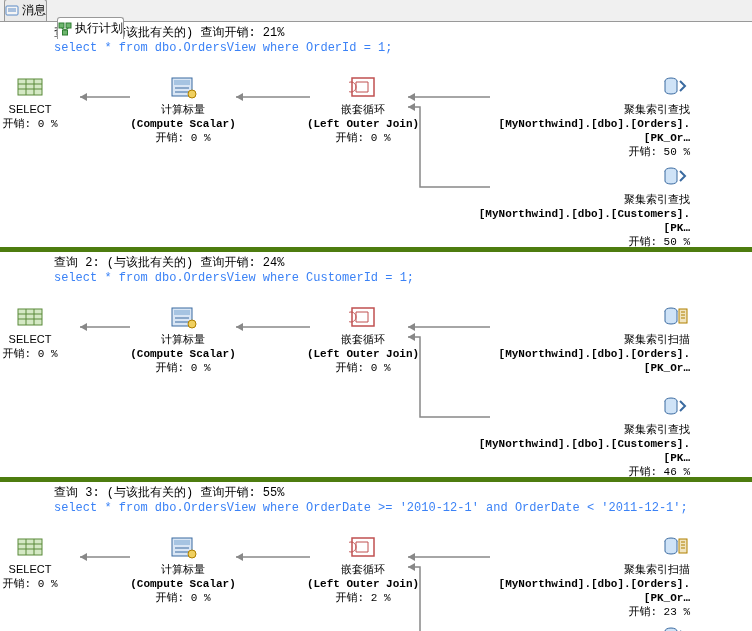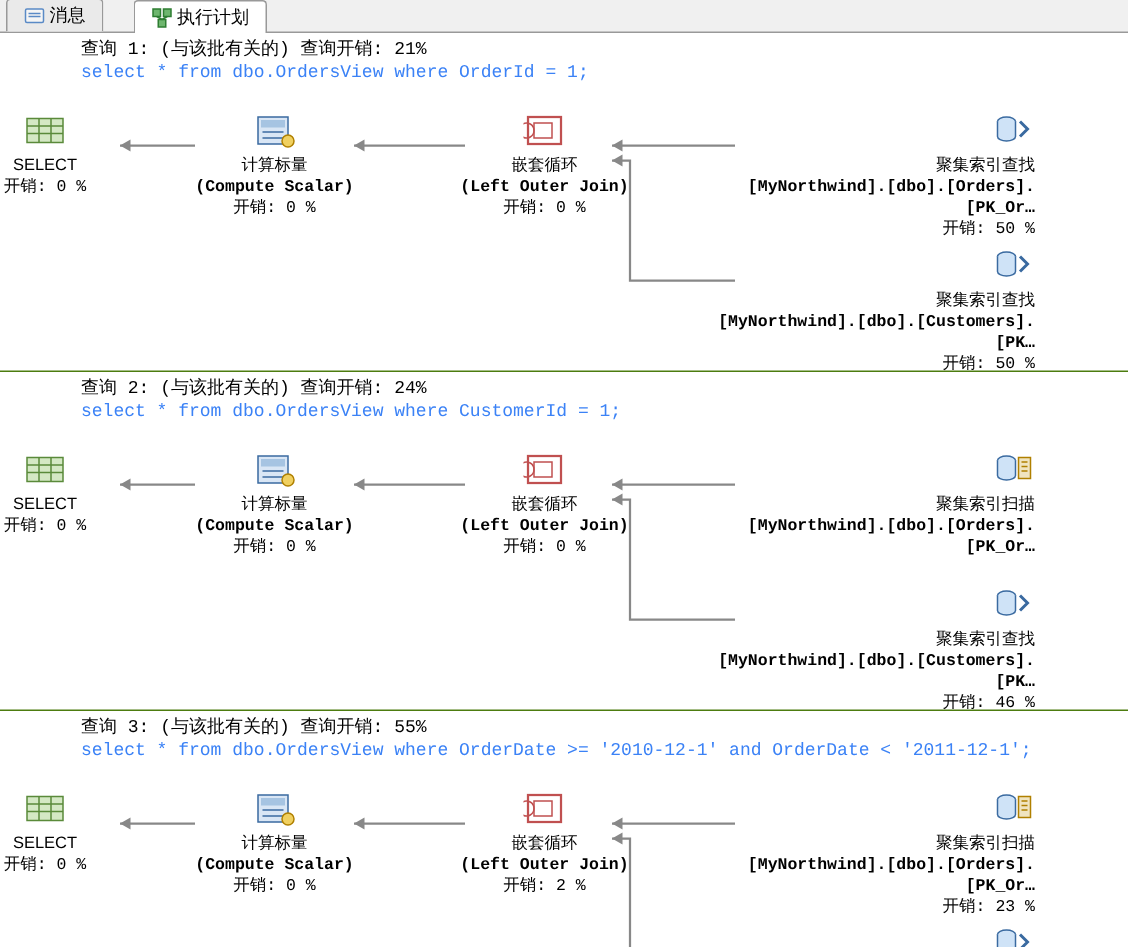--- a/index.html
+++ b/index.html
@@ -15,45 +15,45 @@
     align-items: flex-end;
     background: #f0f0f0;
     border-bottom: 1px solid #999;
     padding: 2px 4px 0 4px;
     height: 22px;
   }
   .tab {
     display: flex;
     align-items: center;
     gap: 3px;
-    padding: 2px 11px;
+    padding: 2px 0;
     border: 1px solid #999;
     border-bottom: none;
     background: #eaeaea;
-    margin-right: 20px;
+    margin-right: 10px;
     border-radius: 3px 3px 0 0;
     font-size: 12px;
     cursor: pointer;
   }
   .tab.active {
     background: #fff;
     position: relative;
-    top: 1px;
+    top: 18px;
     font-weight: normal;
   }
   .tab-icon {
     width: 14px; height: 14px;
     display: inline-flex; align-items: center; justify-content: center;
   }
   .plan-area {
     background: #fff;
     border-top: 0;
   }
   .query-block {
-    border-top: 1px solid #4d7c0f;
+    border-top: 5px solid #4d7c0f;
   }
   .query-block:first-child { border-top: none; }
   .query-header {
     padding: 2px 6px 0 6px;
     font-family: "Courier New", monospace;
     font-size: 12px;
     margin-left: 48px;
   }
   .query-title {
     color: #000;

